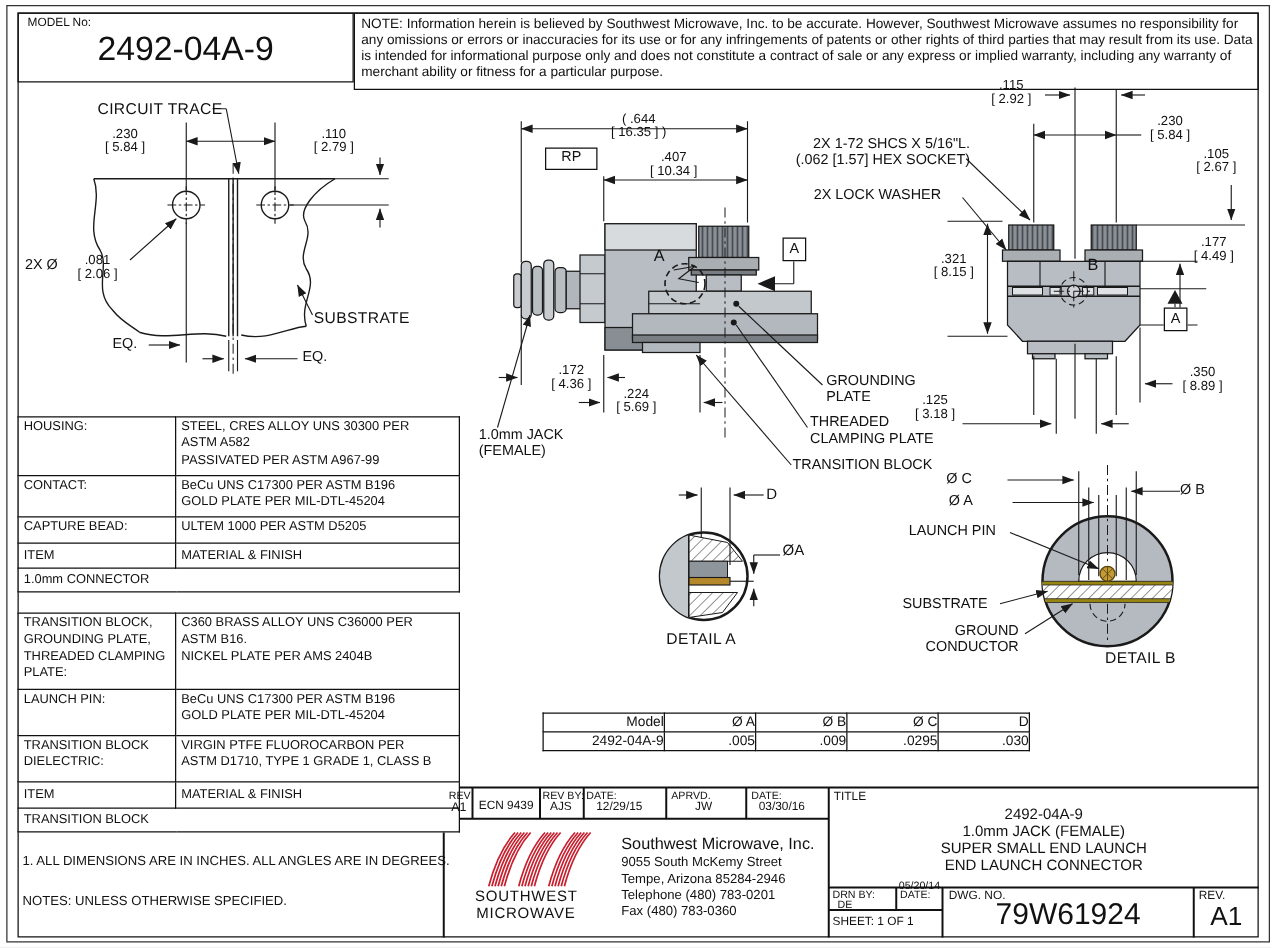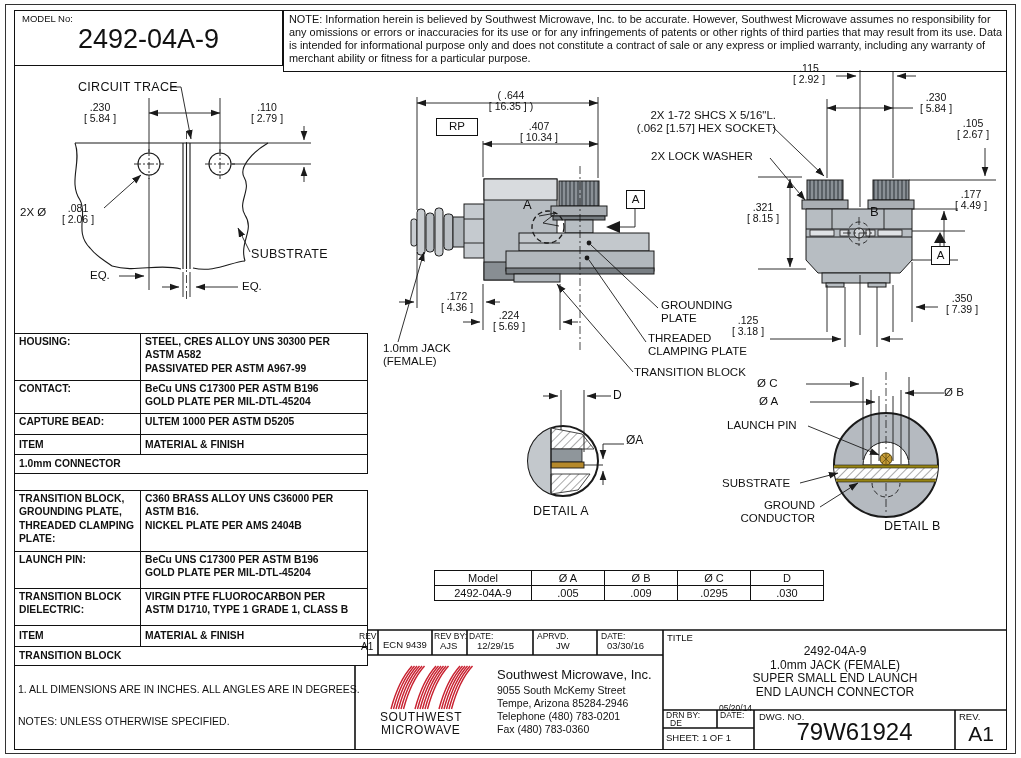--- a/index.html
+++ b/index.html
@@ -12,27 +12,27 @@
   .dim{position:absolute;font-size:10.5px;line-height:1.07;text-align:center;z-index:5}
   .dim span{display:block}
   .cap{font-size:12.5px;letter-spacing:.3px}
   .rt{text-align:right}
   svg.draw{position:absolute;left:0;top:0;z-index:2}
   .ln{stroke:#1a1a1a;stroke-width:1.1;fill:none}
   .dl{stroke:#1a1a1a;stroke-width:0.9;fill:none}
   .dash{stroke-dasharray:5 3}
   .cl{stroke-dasharray:8 3 2 3;stroke-width:0.8}
   table.spec{position:absolute;border-collapse:collapse;table-layout:fixed;
-             font-size:10.3px;font-weight:bold;z-index:5;background:#fff}
+             font-size:10.3px;font-weight:normal;z-index:5;background:#fff}
   table.spec td{border:1.6px solid #111;padding:1px 4px;vertical-align:top;
                 white-space:pre-line;line-height:1.3;overflow:hidden}
   table.spec td.ctr{text-align:left;vertical-align:middle;white-space:nowrap}
   table.mod{position:absolute;border-collapse:collapse;table-layout:fixed;
             font-size:11px;z-index:5;background:#fff}
-  table.mod td{border:1.4px solid #111;text-align:center;padding:0;height:14px;line-height:14px;white-space:nowrap}
+  table.mod td{border:1.4px solid #111;text-align:right;padding:0;height:14px;line-height:14px;white-space:nowrap}
   .small{font-size:8.5px}
   .datum{position:absolute;box-sizing:border-box;border:1.3px solid #111;width:19px;height:19px;
          text-align:center;font-size:11.5px;line-height:17px;background:#fff;z-index:5}
 </style>
 </head>
 <body>
 
 <div class="page">
 
   <div class="thinbx" style="left:5px;top:4px;width:1011px;height:750px"></div>
@@ -330,21 +330,21 @@
   <div class="dim" style="left:947px;top:189px;width:48px">
     <span>.177</span>
       <span>[ 4.49 ]</span>
   </div>
   <div class="dim" style="left:740px;top:202px;width:46px">
     <span>.321</span>
       <span>[ 8.15 ]</span>
   </div>
   <div class="dim" style="left:938px;top:293px;width:48px">
     <span>.350</span>
-      <span>[ 7.39 ]</span>
+      <span>[ 8.89 ]</span>
   </div>
   <div class="dim" style="left:725px;top:315px;width:46px">
     <span>.125</span>
       <span>[ 3.18 ]</span>
   </div>
   <div class="lbl" style="left:870px;top:205px;font-size:13px">B</div>
   <div class="datum" style="left:931px;top:246px">A</div>
 
   <div class="lbl" style="left:613px;top:389px;font-size:12px">D</div>
   <div class="lbl" style="left:626px;top:434px;font-size:12px">ØA</div>

